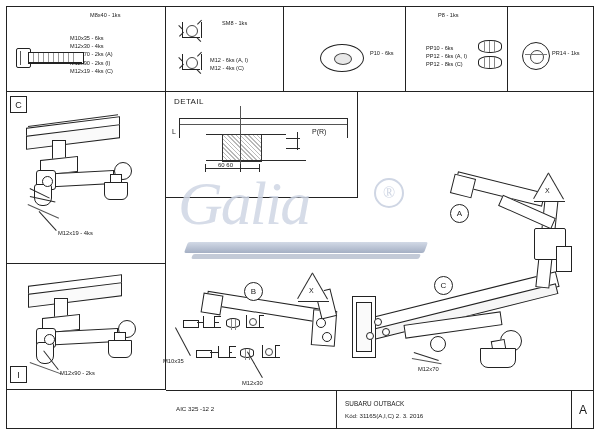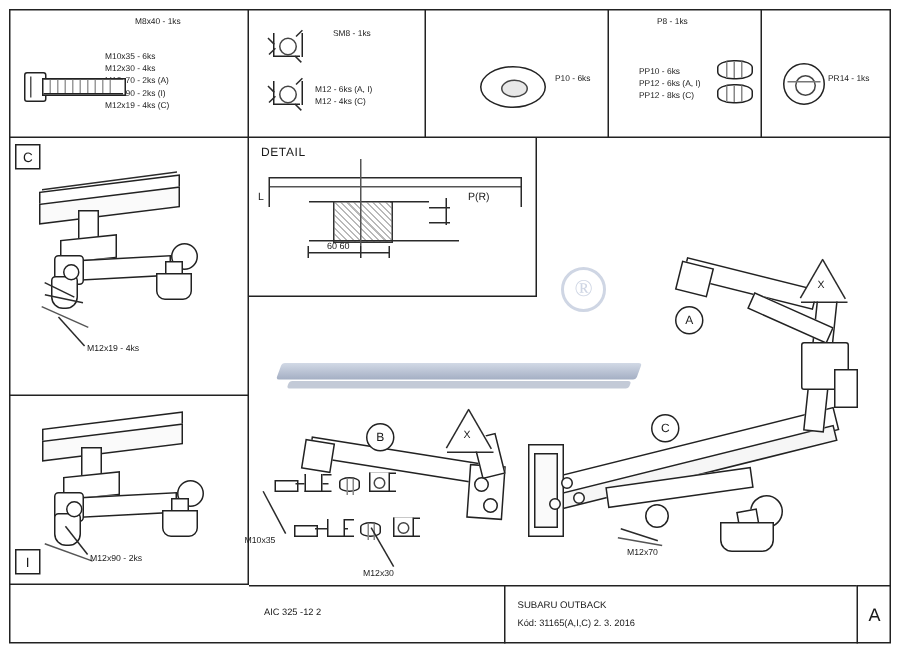--- a/index.html
+++ b/index.html
@@ -329,20 +329,21 @@
   </div>
   <div style="position:absolute;left:296px;top:272px;width:34px;height:30px;">
     <div class="tri" style="left:0;top:0;border-left:17px solid transparent;border-right:17px solid transparent;border-bottom:29px solid #fff;"></div>
     <div class="ln" style="left:17px;top:1px;width:30px;transform:rotate(120deg);"></div>
     <div class="ln" style="left:17px;top:1px;width:30px;transform:rotate(60deg);"></div>
     <div class="ln" style="left:2px;top:29px;width:31px;"></div>
     <div class="tri-x" style="left:13px;top:15px;">X</div>
   </div>
 
   <div class="wm">
+    <div class="wm-text">Galia</div>
     <div class="wm-r">®</div>
     <div class="wm-bar"></div>
     <div class="wm-bar2"></div>
   </div>
 
   <div class="infoA">
     <div class="code" style="left:10px;top:14px;">AIC 325 -12 2</div>
   </div>
   <div class="infoB">
     <div class="subaru" style="left:8px;top:9px;">SUBARU OUTBACK</div>

